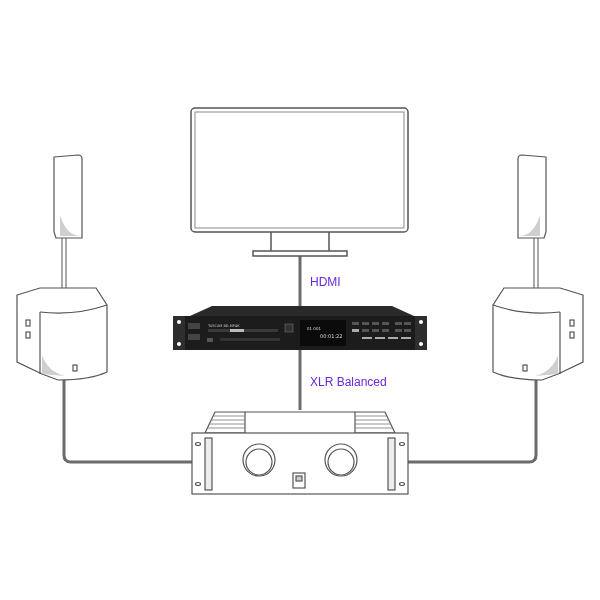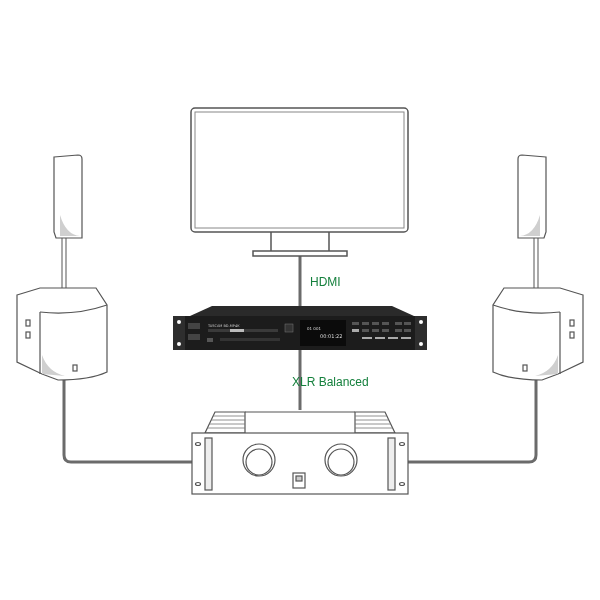--- a/index.html
+++ b/index.html
@@ -1,21 +1,21 @@
 <!DOCTYPE html>
 <html><head>
 <meta charset="utf-8">
 <style>
   html, body { margin: 0; padding: 0; background: #ffffff; }
   body { width: 600px; height: 600px; position: relative; overflow: hidden;
          font-family: "Liberation Sans", "DejaVu Sans", sans-serif; }
   #canvas { position: absolute; left: 0; top: 0; width: 600px; height: 600px; }
-  .label { position: absolute; font-size: 12px; color: #15803d; white-space: nowrap; }
+  .label { position: absolute; font-size: 12px; color: #6d28d9; white-space: nowrap; }
   #lbl-hdmi { left: 310px; top: 275px; }
-  #lbl-xlr { left: 292px; top: 375px; }
+  #lbl-xlr { left: 310px; top: 375px; }
   .tiny { font-family: "DejaVu Sans", sans-serif; }
 </style>
 </head>
 <body>
 
 <svg id="canvas" viewBox="0 0 600 600" xmlns="http://www.w3.org/2000/svg">
 
   <g fill="none" stroke="#6b6b6b" stroke-width="3">
     <line x1="300" y1="256" x2="300" y2="312"></line>
     <line x1="300" y1="350" x2="300" y2="410"></line>

